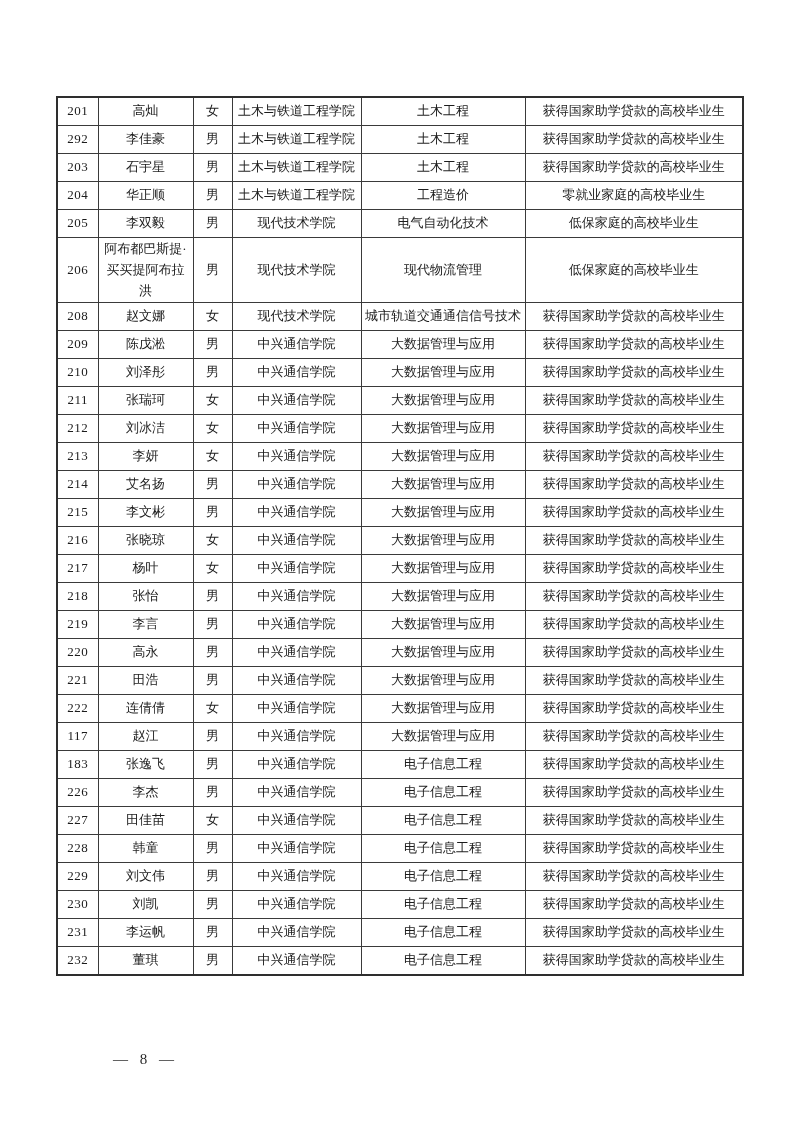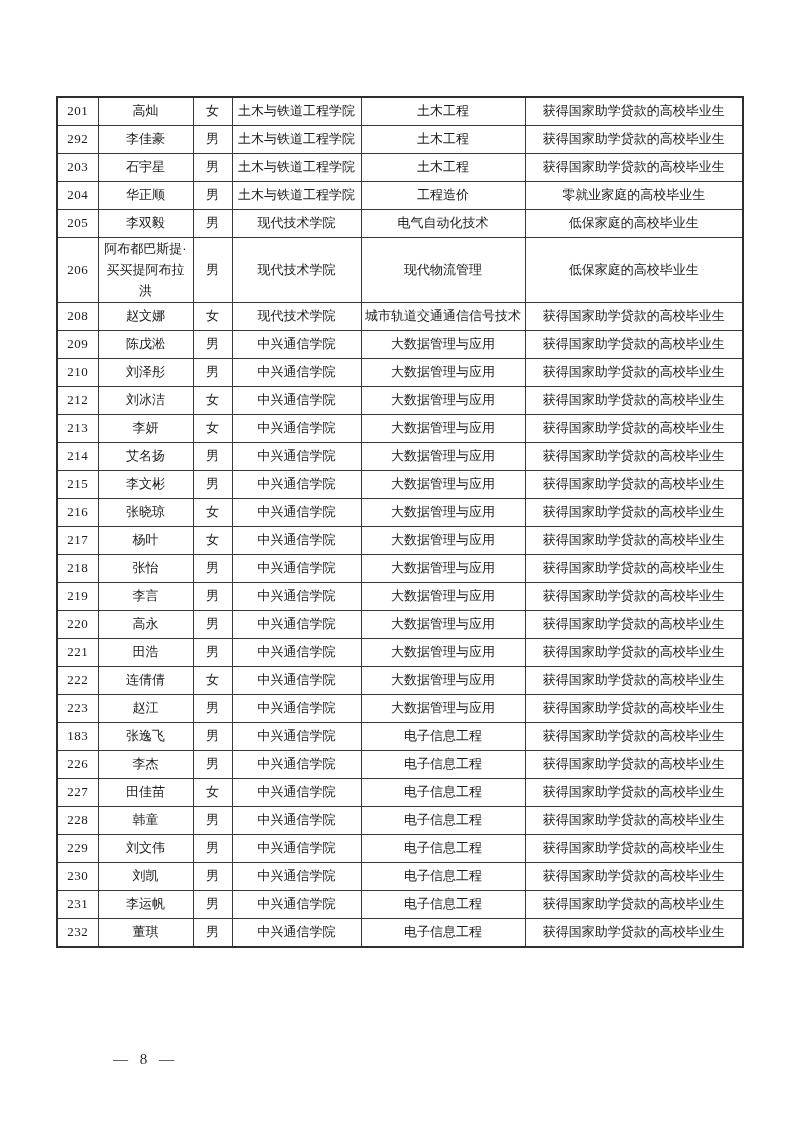--- a/index.html
+++ b/index.html
@@ -151,20 +151,28 @@
           </tr>
           <tr>
             <td class="cell-no">210</td>
             <td class="cell-name">刘泽彤</td>
             <td class="cell-gender">男</td>
             <td class="cell-college">中兴通信学院</td>
             <td class="cell-major">大数据管理与应用</td>
             <td class="cell-cat">获得国家助学贷款的高校毕业生</td>
           </tr>
           <tr>
+            <td class="cell-no">211</td>
+            <td class="cell-name">张瑞珂</td>
+            <td class="cell-gender">女</td>
+            <td class="cell-college">中兴通信学院</td>
+            <td class="cell-major">大数据管理与应用</td>
+            <td class="cell-cat">获得国家助学贷款的高校毕业生</td>
+          </tr>
+          <tr>
             <td class="cell-no">212</td>
             <td class="cell-name">刘冰洁</td>
             <td class="cell-gender">女</td>
             <td class="cell-college">中兴通信学院</td>
             <td class="cell-major">大数据管理与应用</td>
             <td class="cell-cat">获得国家助学贷款的高校毕业生</td>
           </tr>
           <tr>
             <td class="cell-no">213</td>
             <td class="cell-name">李妍</td>
@@ -239,21 +247,21 @@
           </tr>
           <tr>
             <td class="cell-no">222</td>
             <td class="cell-name">连倩倩</td>
             <td class="cell-gender">女</td>
             <td class="cell-college">中兴通信学院</td>
             <td class="cell-major">大数据管理与应用</td>
             <td class="cell-cat">获得国家助学贷款的高校毕业生</td>
           </tr>
           <tr>
-            <td class="cell-no">223</td>
+            <td class="cell-no">117</td>
             <td class="cell-name">赵江</td>
             <td class="cell-gender">男</td>
             <td class="cell-college">中兴通信学院</td>
             <td class="cell-major">大数据管理与应用</td>
             <td class="cell-cat">获得国家助学贷款的高校毕业生</td>
           </tr>
           <tr>
             <td class="cell-no">183</td>
             <td class="cell-name">张逸飞</td>
             <td class="cell-gender">男</td>

